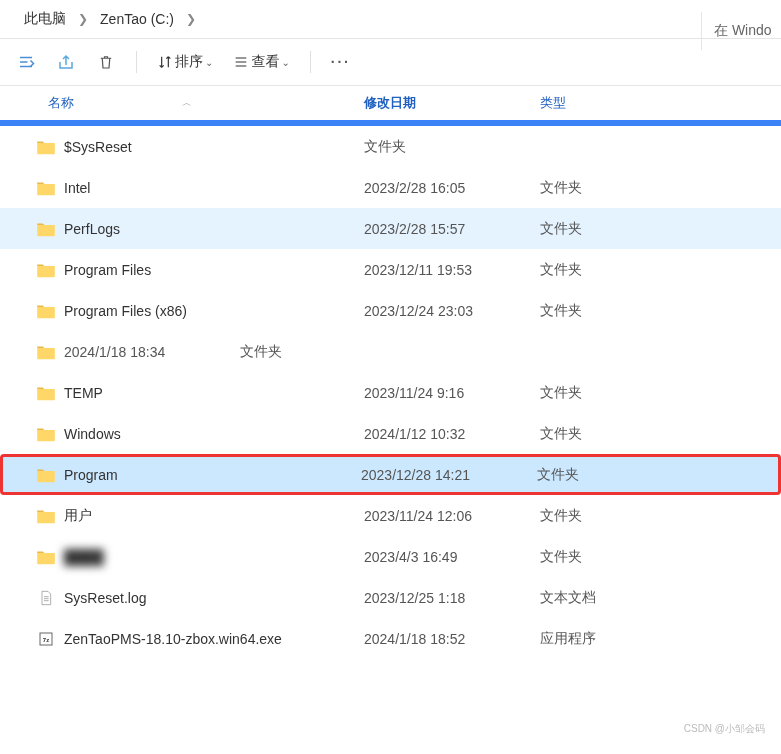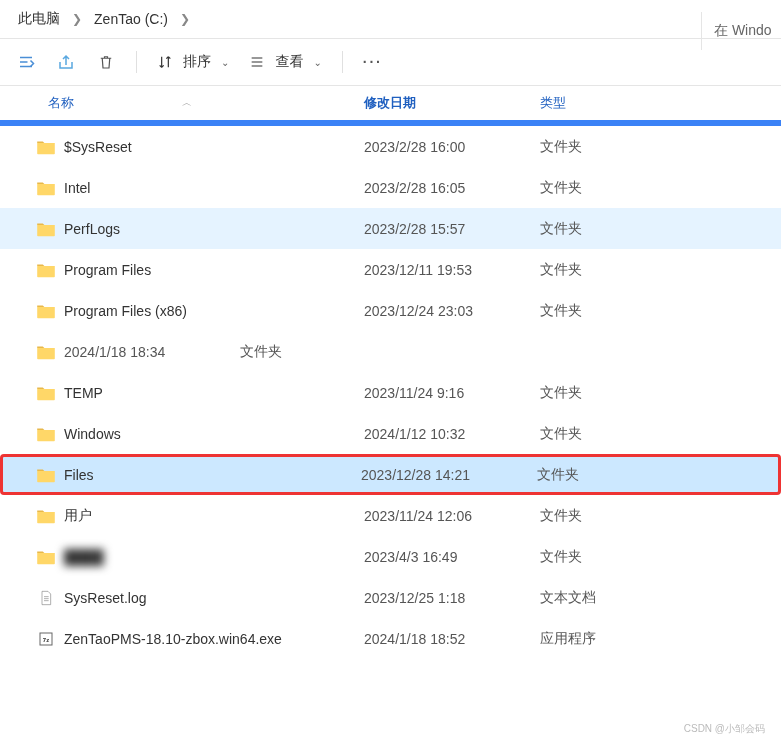--- a/index.html
+++ b/index.html
@@ -1,25 +1,25 @@
 <!DOCTYPE html>
 <html><head>
 <meta charset="utf-8">
 <style>
 * { box-sizing: border-box; margin: 0; padding: 0; }
 body { font-family: "Microsoft YaHei", "Segoe UI", sans-serif; font-size: 14px; color: #333; background: #fff; width: 781px; }
-.breadcrumb-bar { display: flex; align-items: center; padding: 8px 12px; border-bottom: 1px solid #e5e5e5; position: relative; }
+.breadcrumb-bar { display: flex; align-items: center; padding: 8px 18px; border-bottom: 1px solid #e5e5e5; position: relative; }
 .breadcrumb { display: flex; align-items: center; gap: 4px; flex: 1; }
 .bc-item { padding: 2px 6px; cursor: default; }
 .bc-sep { color: #888; font-size: 12px; padding: 0 2px; }
 .search-area { position: absolute; right: 0; top: 0; height: 100%; width: 80px; border-left: 1px solid #e5e5e5; display: flex; align-items: center; padding-left: 12px; color: #666; overflow: hidden; white-space: nowrap; margin-top: 12px; }
 .toolbar { display: flex; align-items: center; padding: 12px 16px; gap: 20px; border-bottom: 1px solid #e5e5e5; }
 .tb-icon { width: 20px; height: 20px; display: flex; align-items: center; justify-content: center; color: #555; cursor: pointer; }
 .tb-sep { width: 1px; height: 22px; background: #e0e0e0; }
-.tb-btn { display: flex; align-items: center; gap: 10px; cursor: pointer; color: #333; }
+.tb-btn { display: flex; align-items: center; gap: 2px; cursor: pointer; color: #333; }
 .headers { display: flex; padding: 8px 0 8px 48px; border-bottom: 6px solid #3b82f6; color: #2060c0; font-size: 13px; }
 .col-name { width: 316px; display: flex; align-items: center; gap: 8px; }
 .col-date { width: 176px; font-weight: bold; }
 .col-type { width: 120px; }
 .sort-arrow { margin-left: 100px; color: #888; font-size: 10px; }
 .file-list { }
 .row { display: flex; align-items: center; height: 41px; padding-left: 36px; cursor: default; }
 .row.hover { background: #e5f3ff; }
 .row.highlighted { background: #cce8ff; border: 3px solid #e33; border-radius: 4px; padding-left: 33px; }
 .icon { width: 20px; height: 16px; margin-right: 8px; flex-shrink: 0; }
@@ -93,21 +93,20 @@
   <div class="col-type">类型</div>
 </div>
 
 <div class="file-list" id="file-list">
     <div class="row">
       <svg class="icon" viewBox="0 0 24 20">
         <path class="folder-tab" d="M1 3h7l2 2H1z"></path>
         <path class="folder-svg" d="M1 5h22v13a1 1 0 0 1-1 1H2a1 1 0 0 1-1-1z"></path>
       </svg>
       <span class="fname">$SysReset</span>
-      <span class="fdate">2023/2/28 16:00</span>
       <span class="ftype">文件夹</span>
     </div>
     <div class="row">
       <svg class="icon" viewBox="0 0 24 20">
         <path class="folder-tab" d="M1 3h7l2 2H1z"></path>
         <path class="folder-svg" d="M1 5h22v13a1 1 0 0 1-1 1H2a1 1 0 0 1-1-1z"></path>
       </svg>
       <span class="fname">Intel</span>
       <span class="fdate">2023/2/28 16:05</span>
       <span class="ftype">文件夹</span>
@@ -163,21 +162,21 @@
       </svg>
       <span class="fname">Windows</span>
       <span class="fdate">2024/1/12 10:32</span>
       <span class="ftype">文件夹</span>
     </div>
     <div class="row highlighted">
       <svg class="icon" viewBox="0 0 24 20">
         <path class="folder-tab" d="M1 3h7l2 2H1z"></path>
         <path class="folder-svg" d="M1 5h22v13a1 1 0 0 1-1 1H2a1 1 0 0 1-1-1z"></path>
       </svg>
-      <span class="fname">Files</span>
+      <span class="fname">Program</span>
       <span class="fdate">2023/12/28 14:21</span>
       <span class="ftype">文件夹</span>
     </div>
     <div class="row">
       <svg class="icon" viewBox="0 0 24 20">
         <path class="folder-tab" d="M1 3h7l2 2H1z"></path>
         <path class="folder-svg" d="M1 5h22v13a1 1 0 0 1-1 1H2a1 1 0 0 1-1-1z"></path>
       </svg>
       <span class="fname">用户</span>
       <span class="fdate">2023/11/24 12:06</span>

